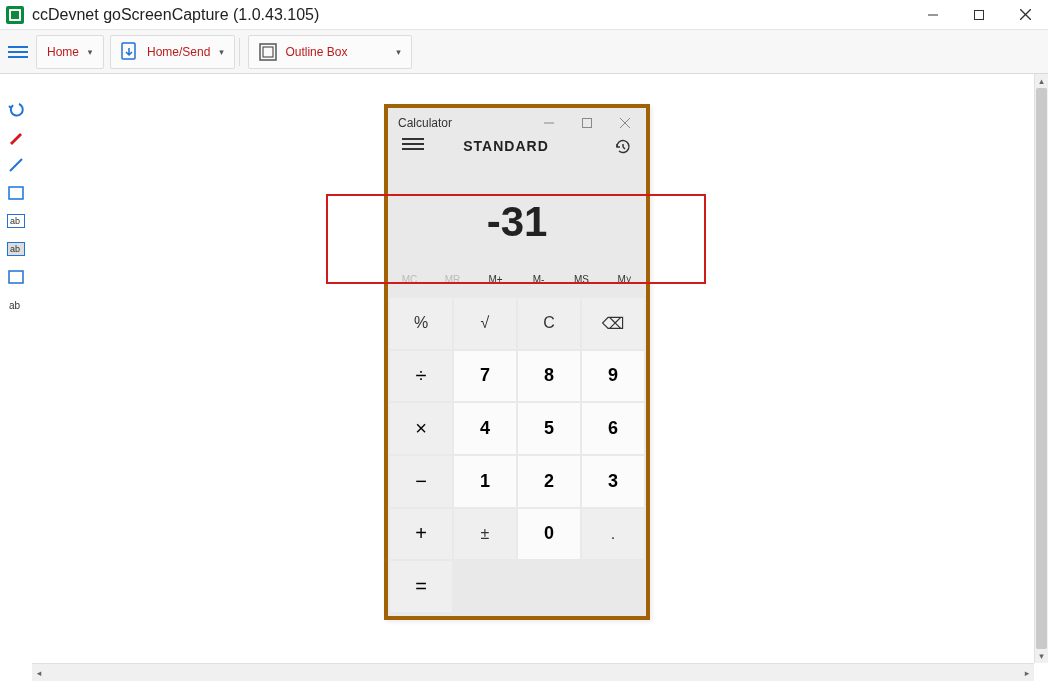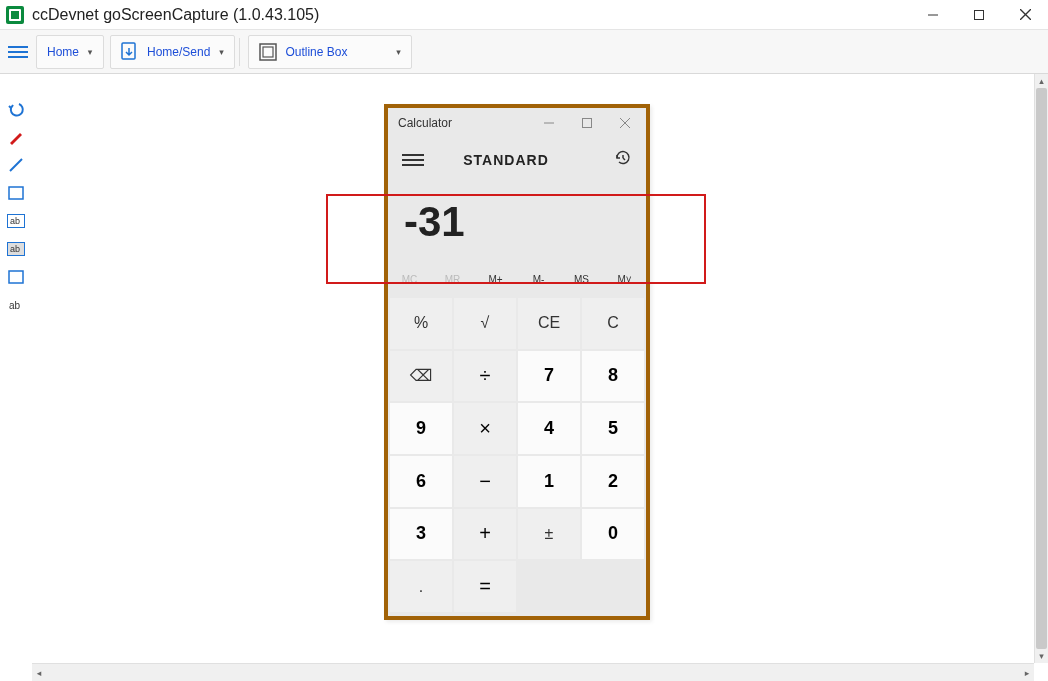--- a/index.html
+++ b/index.html
@@ -14,21 +14,21 @@
 .titlebar-controls { display: flex; }
 .titlebar-btn { width: 46px; height: 30px; display: flex; align-items: center; justify-content: center; font-size: 14px; color: #333; background: transparent; border: none; cursor: pointer; }
 .titlebar-btn svg { stroke: #333; fill: none; }
 
 
 .ribbon { height: 44px; background: #f7f7f7; border-bottom: 1px solid #d9d9d9; display: flex; align-items: center; padding: 0 6px; gap: 2px; }
 .hamburger { width: 24px; height: 24px; display: flex; flex-direction: column; justify-content: center; gap: 3px; padding: 0 2px; cursor: pointer; }
 .hamburger span { height: 2px; background: #1e73d4; }
 .ribbon-group { display: flex; align-items: center; border: 1px solid #dcdcdc; border-radius: 2px; background: #fbfbfb; height: 34px; padding: 0 6px; margin-left: 4px; }
 .ribbon-group .rb-icon { width: 26px; height: 26px; display: flex; align-items: center; justify-content: center; }
-.ribbon-label { font-size: 12px; color: #1d4ed8; margin: 16px 4px; }
+.ribbon-label { font-size: 12px; color: #b91c1c; margin: 16px 4px; }
 .ribbon-drop { width: 14px; display: flex; align-items: center; justify-content: center; color: #555; font-size: 9px; }
 .ribbon-sep { width: 1px; height: 28px; background: #dcdcdc; margin: 0 2px; }
 
 
 .content-area { position: absolute; top: 74px; left: 0; right: 0; bottom: 18px; }
 .toolstrip { position: absolute; left: 0; top: 16px; width: 32px; display: flex; flex-direction: column; align-items: center; gap: 6px; padding-top: 8px; }
 .tool-btn { width: 22px; height: 22px; display: flex; align-items: center; justify-content: center; cursor: pointer; }
 
 
 .canvas { position: absolute; left: 32px; right: 14px; top: 0; bottom: 0; background: #fff; }
@@ -38,27 +38,27 @@
 .hscroll { position: absolute; left: 32px; right: 14px; bottom: 0; height: 14px; background: #f0f0f0; border-top: 1px solid #e0e0e0; }
 .hscroll-arrow { position: absolute; top: 0; bottom: 0; width: 14px; display:flex; align-items:center; justify-content:center; font-size:9px; color:#666; }
 
 
 .calc-window { position: absolute; left: 384px; top: 104px; width: 266px; height: 516px; background: #e9e9e9; border: 4px solid #a16207; box-shadow: 2px 2px 4px rgba(0,0,0,0.08); display: flex; flex-direction: column; }
 .calc-titlebar { height: 30px; display: flex; align-items: center; justify-content: space-between; padding: 0 2px 0 10px; }
 .calc-title { font-size: 12px; color: #333; }
 .calc-win-controls { display: flex; }
 .calc-win-btn { width: 38px; height: 28px; display: flex; align-items: center; justify-content: center; background: transparent; border: none; cursor: pointer; }
 .calc-win-btn svg { stroke: #888; fill: none; }
-.calc-header { height: 44px; display: flex; align-items: center; padding: 0 14px; justify-content: space-between; }
+.calc-header { height: 44px; display: flex; align-items: flex-start; padding: 0 14px; justify-content: space-between; }
 .calc-ham { width: 22px; display: flex; flex-direction: column; gap: 3px; cursor: pointer; }
 .calc-ham span { height: 2px; background: #333; }
 .calc-mode { font-weight: 700; letter-spacing: 1px; font-size: 14px; color: #222; margin-left: -26px; }
 .calc-history { cursor: pointer; }
 
-.calc-display { height: 80px; background: #e9e9e9; display: flex; align-items: center; justify-content: flex-start; padding: 0 16px; }
+.calc-display { height: 80px; background: #e9e9e9; display: flex; align-items: center; justify-content: center; padding: 0 16px; }
 .calc-display-value { font-size: 42px; font-weight: 600; color: #222; }
 
 .calc-memrow { height: 34px; display: flex; }
 .calc-memrow button { flex: 1; background: transparent; border: none; font-size: 10px; color: #333; cursor: pointer; }
 .calc-memrow button.disabled { color: #bbb; cursor: default; }
 
 .calc-grid { flex: 1; display: grid; grid-template-columns: repeat(4, 1fr); grid-template-rows: repeat(6, 1fr); gap: 2px; padding: 2px 2px 4px 2px; }
 .calc-key { display: flex; align-items: center; justify-content: center; font-size: 16px; background: #f1f1f1; cursor: pointer; user-select: none; border: none;}
 .calc-key.func { background: #efefef; color: #333; font-weight: 500; }
 .calc-key.num { background: #fbfbfb; font-weight: 700; font-size: 18px; }
@@ -246,21 +246,20 @@
     <button>M+</button>
     <button>M-</button>
     <button>MS</button>
     <button>M˅</button>
   </div>
 
   <div class="calc-grid">
     <button class="calc-key func">%</button>
     <button class="calc-key func">√</button>
 
-    <button class="calc-key func">CE</button>
     <button class="calc-key func">C</button>
     <button class="calc-key func">⌫</button>
     <button class="calc-key op">÷</button>
 
     <button class="calc-key num">7</button>
     <button class="calc-key num">8</button>
     <button class="calc-key num">9</button>
     <button class="calc-key op">×</button>
 
     <button class="calc-key num">4</button>

